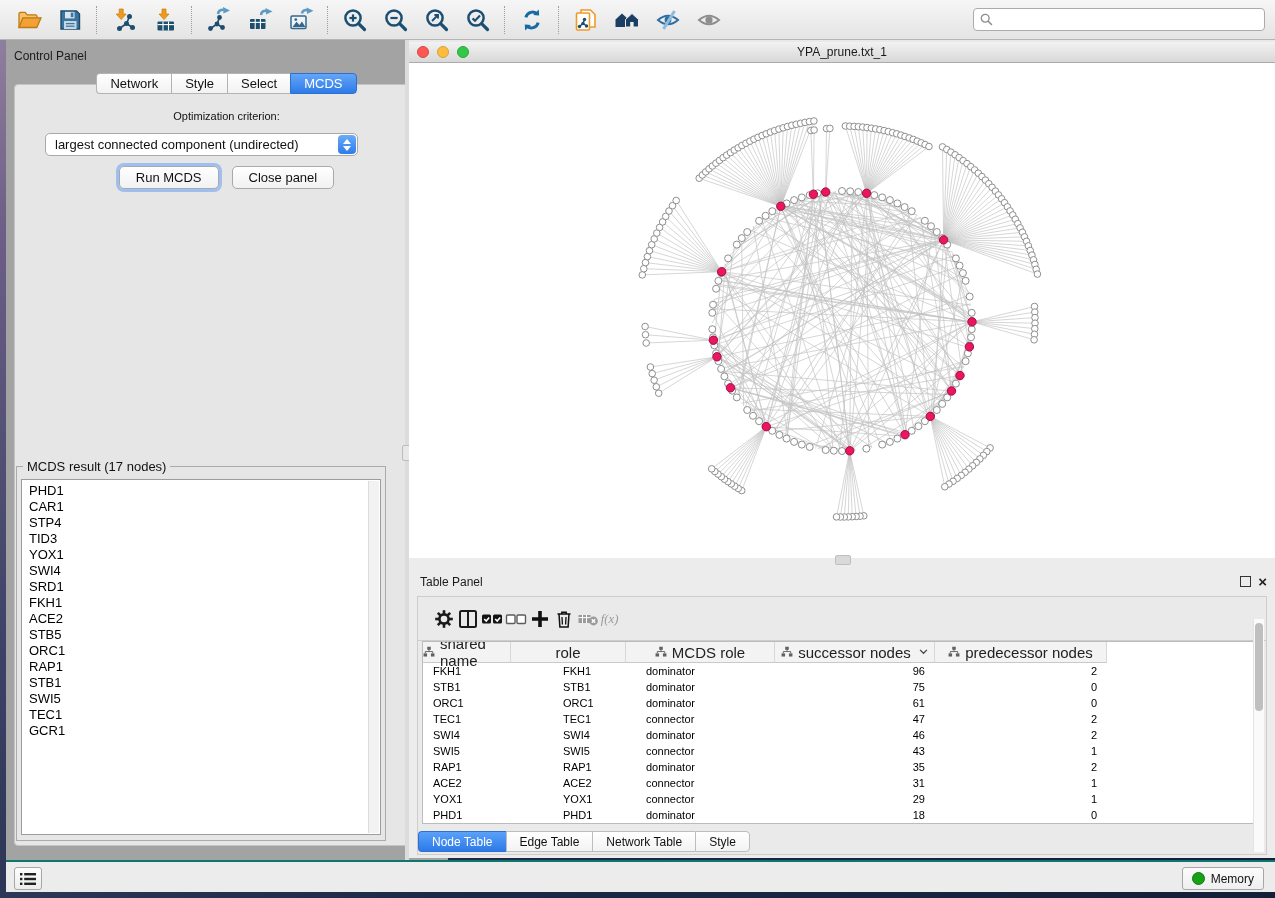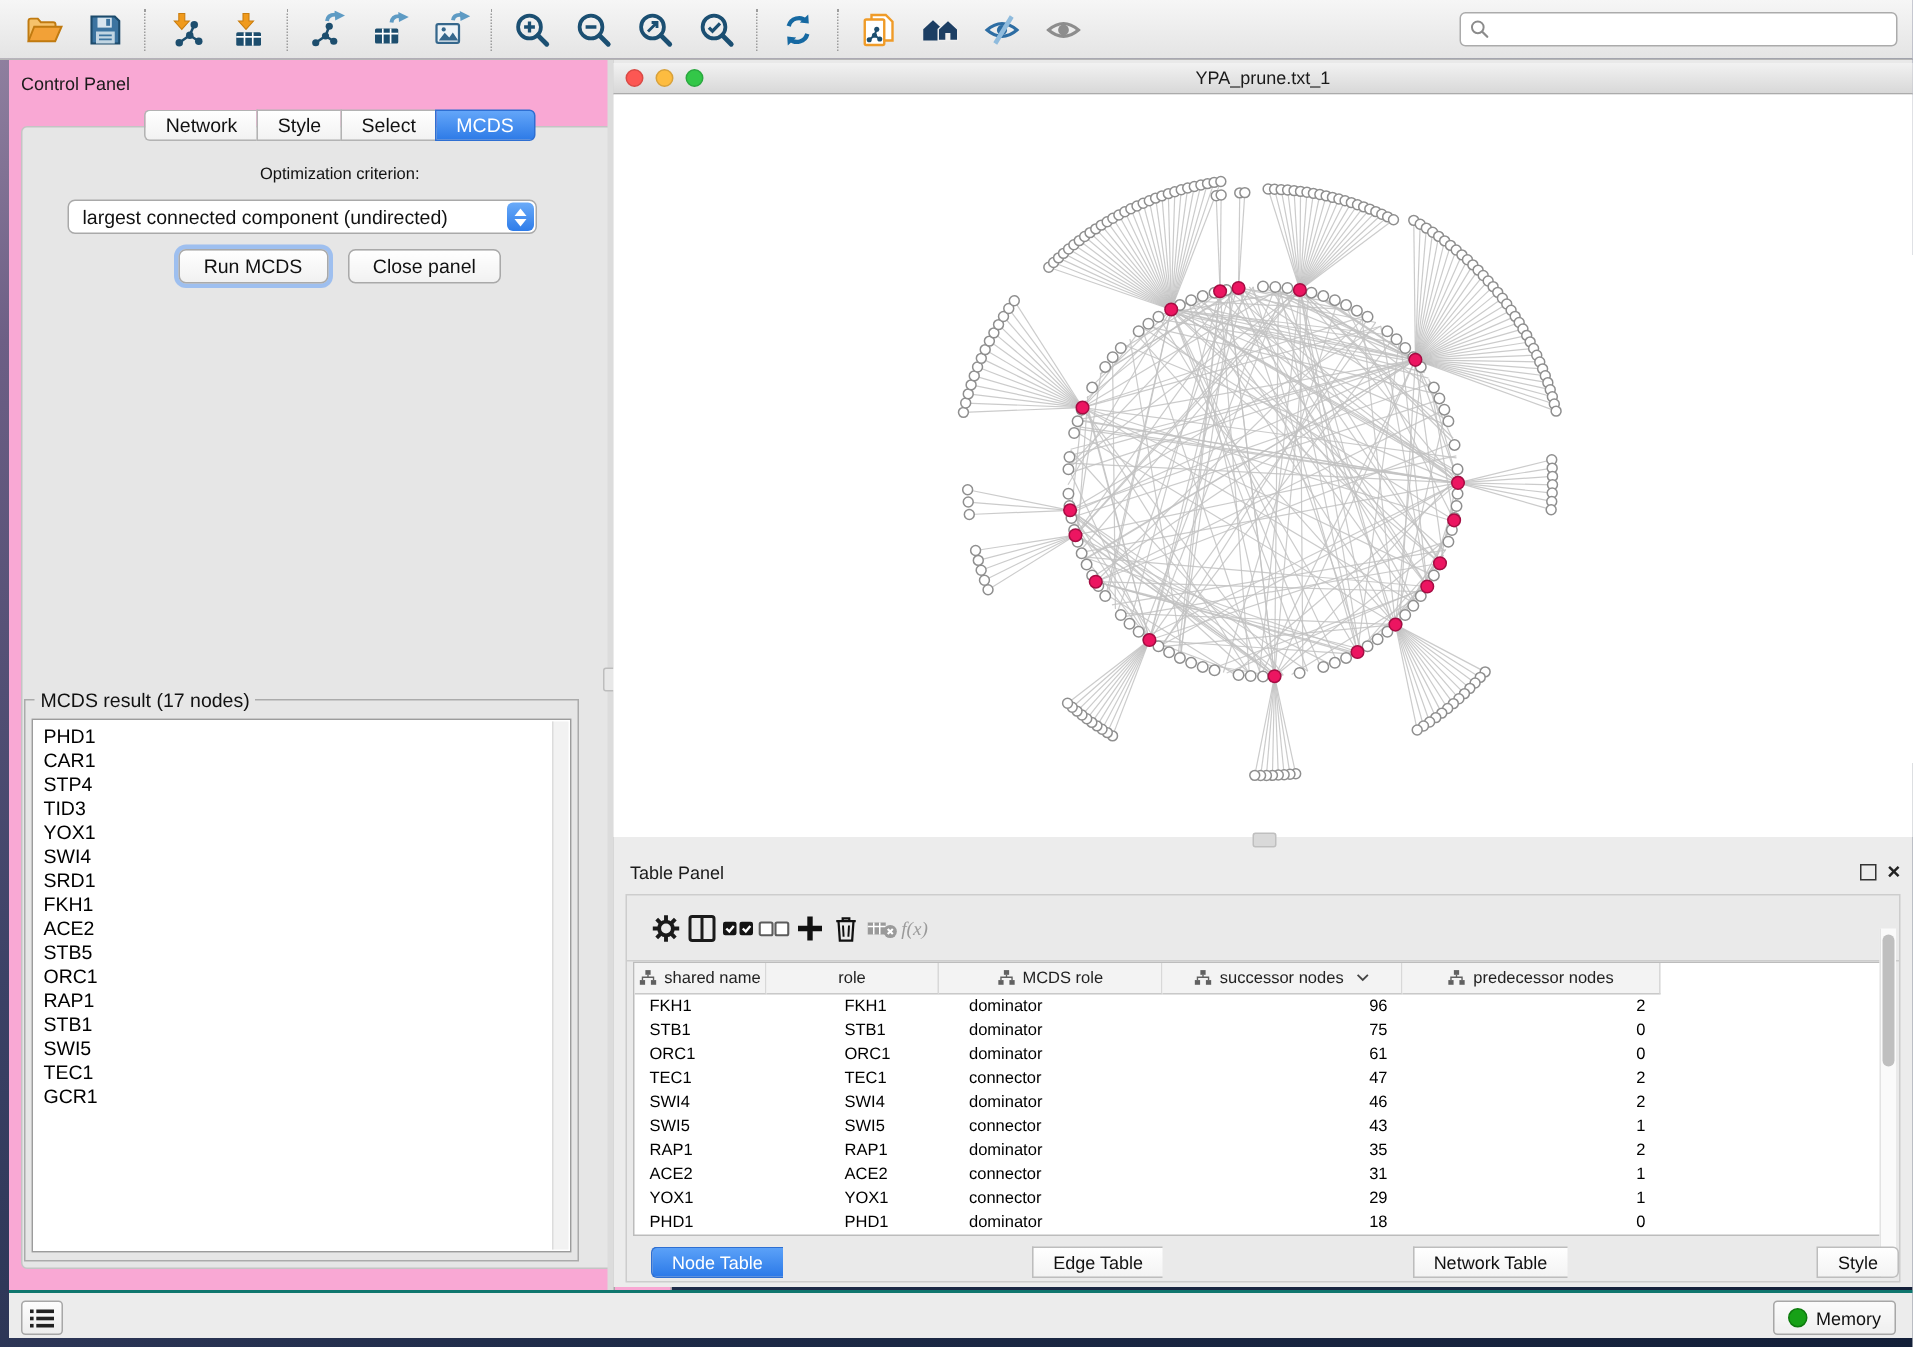--- a/index.html
+++ b/index.html
@@ -12,21 +12,21 @@
            display:flex;align-items:center;padding:0 8px;z-index:30}
   .tbtn{width:27px;height:27px;margin:0 7px;display:flex;align-items:center;justify-content:center;flex:0 0 auto}
   .tbtn svg{width:26px;height:26px}
   .tsep{width:0;height:28px;border-left:1px dotted #9d9d9d;margin:0 6px;flex:0 0 auto}
   .tspacer{flex:1}
   .searchbox{width:292px;height:23px;background:#fff;border:1px solid #ababab;border-radius:4px;
              display:flex;align-items:center;padding:0 6px;box-sizing:border-box;margin-right:2px}
   .searchbox svg{width:13px;height:13px;flex:0 0 auto}
   .searchbox input{border:0;outline:0;background:transparent;flex:1;font-size:12px;margin-left:4px;font-family:inherit}
   
-  .control-panel{position:absolute;left:6px;top:40px;width:442px;height:820px;background:#f9a8d4;
+  .control-panel{position:absolute;left:6px;top:40px;width:442px;height:820px;background:#a3a3a3;
                  border-right:1px solid #a6a6a6;box-sizing:border-box}
   .panel-title{font-size:12px;color:#1a1a1a}
   .cp-title{position:absolute;left:8px;top:9px}
   .win-icons{position:absolute;right:8px;top:8px;display:flex;gap:7px;align-items:center}
   .float-ico{width:9px;height:9px;border:1.6px solid #333;display:inline-block}
   .close-ico{font-size:15px;font-weight:bold;color:#222;line-height:11px}
   .cp-tabs{position:absolute;left:0;right:0;top:33px;display:flex;justify-content:center;z-index:5}
   .cp-tab{height:21px;padding:0 13px;font-size:13px;color:#111;background:linear-gradient(#ffffff,#f2f2f2);
           border:1px solid #b3b3b3;border-right:none;display:flex;align-items:center}
   .cp-tab.first{border-radius:4px 0 0 4px}
@@ -71,28 +71,28 @@
   .table-panel{position:absolute;left:409px;right:0;top:568px;height:290px;background:#ececec}
   .tp-title{position:absolute;left:11px;top:7px}
   .tp-body{position:absolute;left:8px;right:8px;top:28px;bottom:3px;background:#eaeaea;border:1px solid #cdcdcd}
   .tp-icons{position:absolute;left:0;right:0;top:0;height:43px;border-bottom:1px solid #cdcdcd;
             display:flex;align-items:center;padding-left:14px;}
   .tp-icon{width:24px;height:24px;display:flex;align-items:center;justify-content:center}
   .tp-icon svg{width:22px;height:22px}
   .ntable{position:absolute;left:4px;right:4px;top:44px;bottom:30px;background:#fff;border:1px solid #bcbcbc;overflow:hidden}
   .thead{display:flex;height:21px}
   .th{box-sizing:border-box;background:#f3f3f3;border-right:1px solid #d8d8d8;border-bottom:1px solid #c9c9c9;
-      display:flex;align-items:center;justify-content:center;gap:5px;font-size:11px;color:#222}
+      display:flex;align-items:center;justify-content:center;gap:5px;font-size:15px;color:#222}
   .th svg.tree{width:12px;height:12px;flex:0 0 auto}
   .th svg.chev{width:9px;height:6px;margin-left:3px}
   .trow{display:flex;height:16px;align-items:center}
   .td{box-sizing:border-box;font-size:11px;color:#000;white-space:nowrap;overflow:hidden}
   .tbl-sb{position:absolute;right:2px;top:22px;bottom:2px;width:10px;background:#fafafa;border-left:1px solid #e3e3e3}
   .tbl-thumb{position:absolute;left:1px;top:4px;width:8px;height:88px;background:#bfbfbf;border-radius:4px}
-  .bt-tabs{position:absolute;left:16px;right:0;bottom:2px;display:flex;justify-content:space-between}
+  .bt-tabs{position:absolute;left:0;right:0;bottom:2px;display:flex;justify-content:flex-start}
   .bt-tab{height:21px;padding:0 13px;font-size:12px;color:#111;background:linear-gradient(#ffffff,#f3f3f3);
           border:1px solid #bdbdbd;border-right:none;display:flex;align-items:center}
   .bt-tab.first{border-radius:4px 0 0 4px}
   .bt-tab.last{border-radius:0 4px 4px 0;border-right:1px solid #bdbdbd}
   .bt-tab.active{background:linear-gradient(#5ba1f8,#2c7ae8);color:#fff;border-color:#2e6fd2}
   
   .statusbar{position:absolute;left:6px;right:0;top:860px;height:30px;background:#ececec;border-top:2px solid #0f766e}
   .menu-btn{position:absolute;left:8px;top:5px;width:26px;height:21px;background:linear-gradient(#fdfdfd,#ededed);
             border:1px solid #a7a7a7;border-radius:3px;display:flex;align-items:center;justify-content:center}
   .memory-btn{position:absolute;right:11px;top:5px;height:21px;padding:0 9px;background:linear-gradient(#fbfbfb,#efefef);

